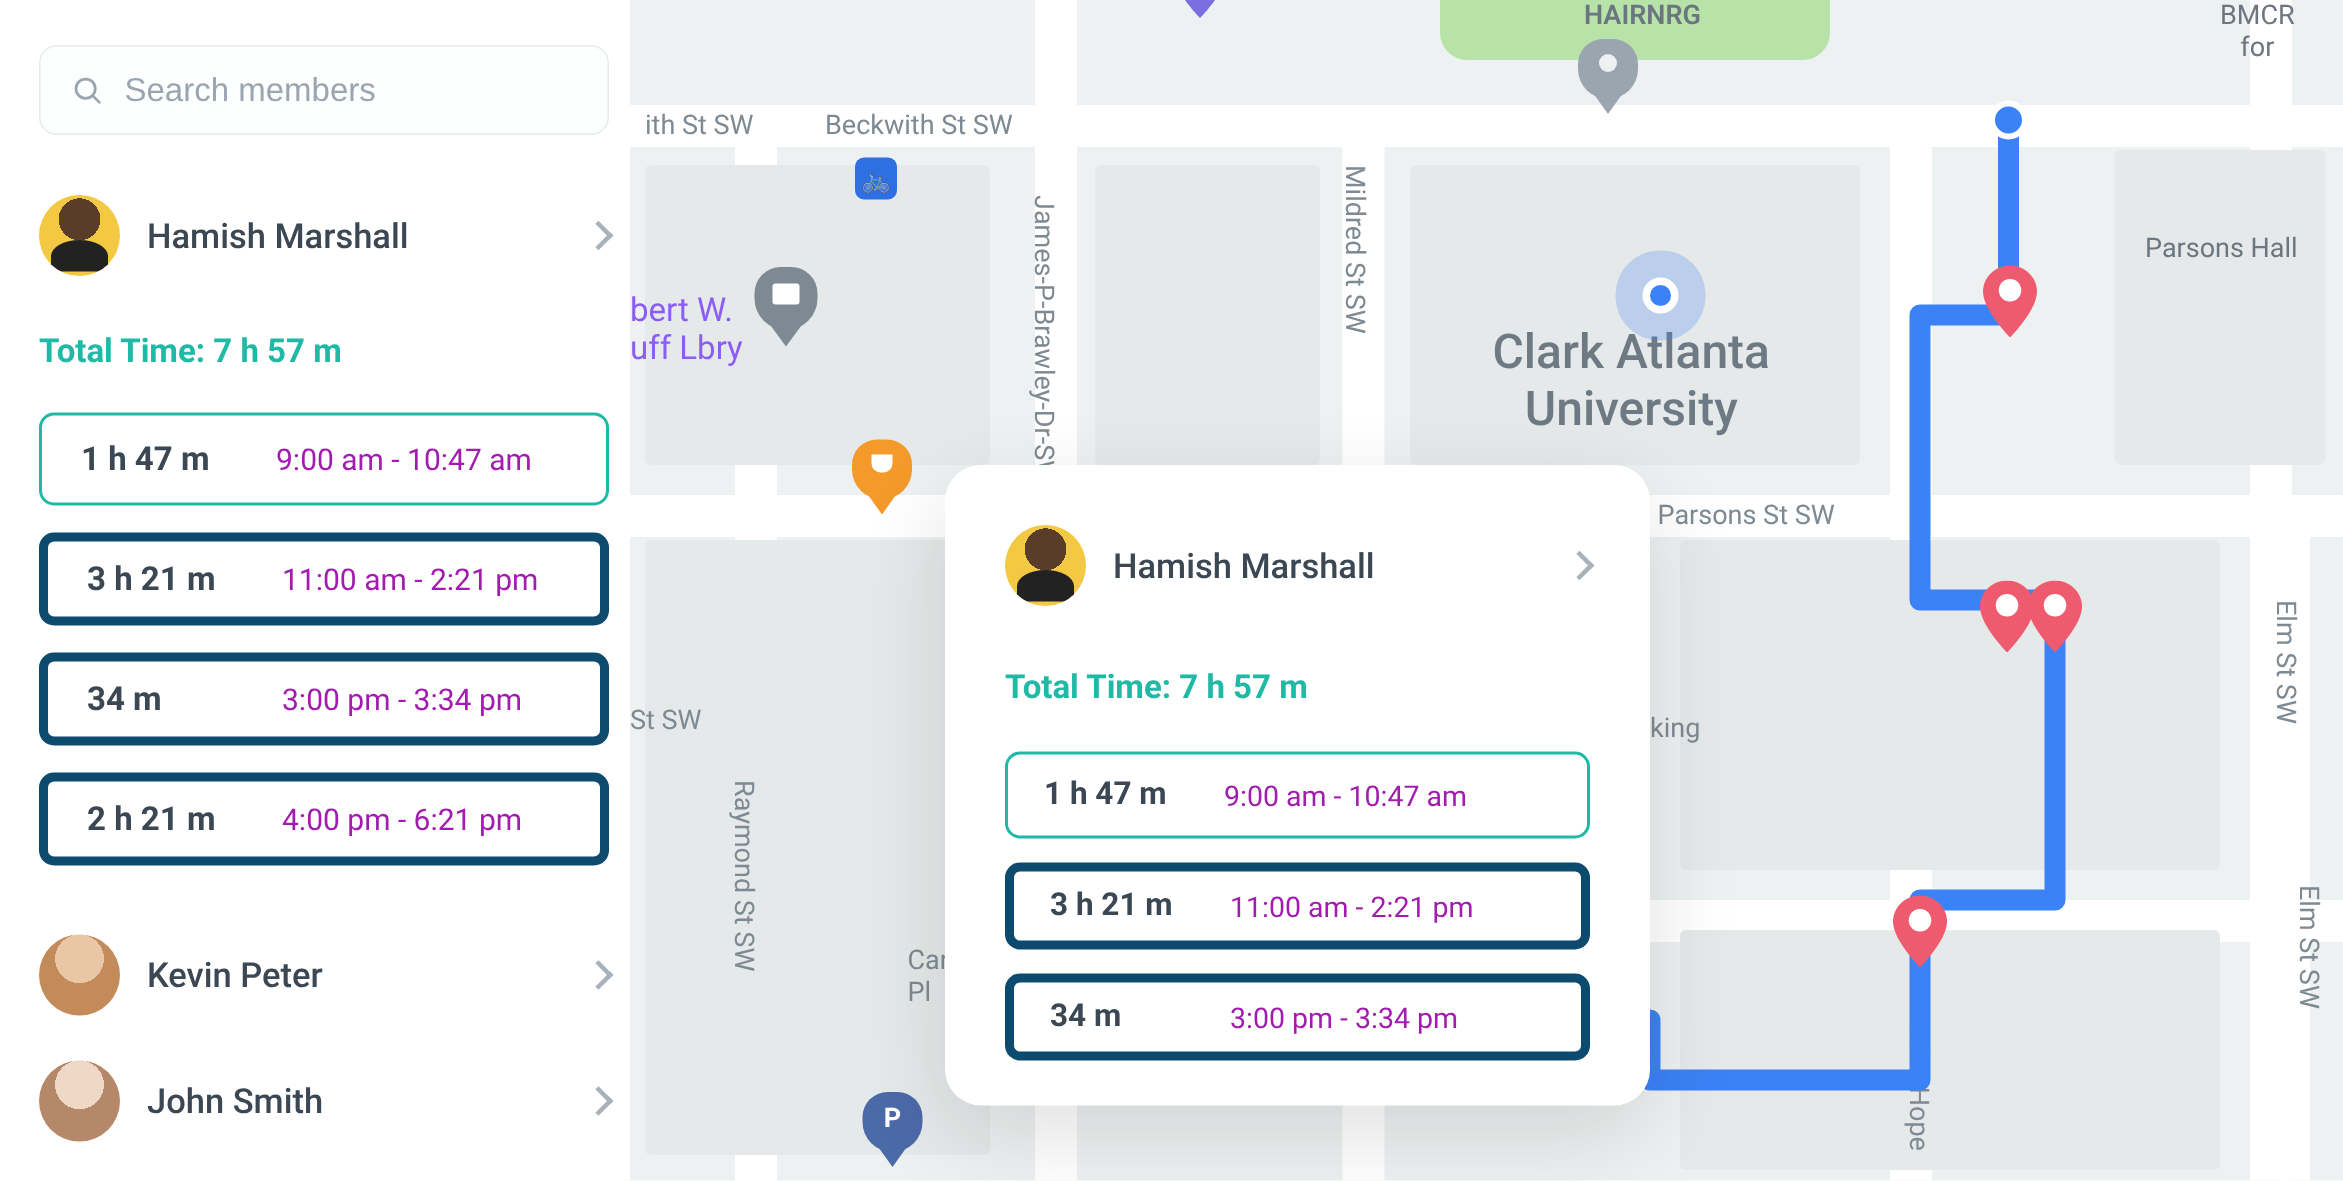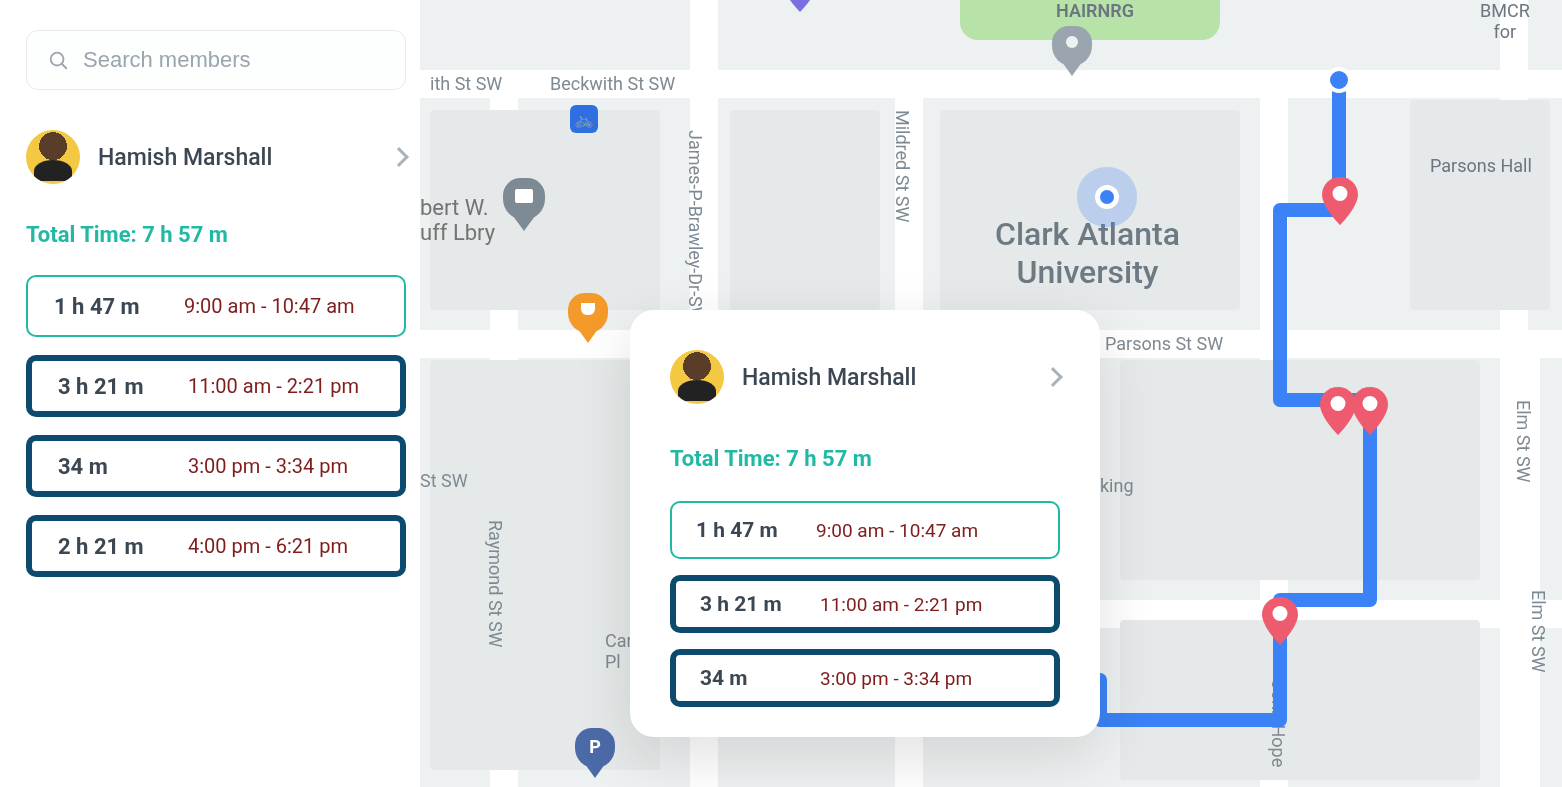--- a/index.html
+++ b/index.html
@@ -22,21 +22,21 @@
   .avatar.john  { background: radial-gradient(circle at 50% 30%, #efd9c6 0 35%, #b5886a 35% 100%); }
   .member-name { flex:1; font-size:23px; color:#3b4753; font-weight:500; }
   .chevron { width:14px; height:14px; border-right:3px solid #a9b2ba; border-bottom:3px solid #a9b2ba; transform:rotate(-45deg); }
 
   .total-time { margin-top:38px; font-size:22px; font-weight:700; color:#20b9a5; }
 
   .segments { margin-top:28px; display:flex; flex-direction:column; gap:18px; }
   .seg { height:62px; border:6px solid #0c4a6e; border-radius:10px; display:flex; align-items:center; padding:0 26px; cursor:pointer; background:#fff; }
   .seg.active { border:2px solid #20b9a5; }
   .seg .dur { width:130px; font-size:22px; font-weight:700; color:#3b4753; }
-  .seg .rng { font-size:20px; color:#7f1d1d; }
+  .seg .rng { font-size:20px; color:#a21caf; }
 
   .members-below { margin-top:46px; }
 
   
   .map { flex:1; position:relative; background:#eef1f1; }
   
   .road-h, .road-v { position:absolute; background:#ffffff; }
   .road-h { height:28px; left:0; right:0; }
   .road-v { width:28px; top:0; bottom:0; }
   .park { position:absolute; background:#b7e3a8; border-radius:18px; }
@@ -120,20 +120,32 @@
       <div class="seg">
         <span class="dur">34 m</span>
         <span class="rng">3:00 pm - 3:34 pm</span>
       </div>
       <div class="seg">
         <span class="dur">2 h 21 m</span>
         <span class="rng">4:00 pm - 6:21 pm</span>
       </div>
     </div>
 
+    <div class="members-below">
+      <div class="member-row">
+        <div class="avatar kevin"></div>
+        <div class="member-name">Kevin Peter</div>
+        <div class="chevron"></div>
+      </div>
+      <div class="member-row">
+        <div class="avatar john"></div>
+        <div class="member-name">John Smith</div>
+        <div class="chevron"></div>
+      </div>
+    </div>
   </aside>
 
   <div class="map">
 
     <div class="park" style="left:540px;top:-40px;width:260px;height:80px;"></div>
 
     <div class="road-h" style="top:70px"></div>
     <div class="road-h" style="top:330px"></div>
     <div class="road-h" style="top:600px;left:660px;"></div>
 
@@ -164,21 +176,21 @@
     <span class="map-label" style="left:848px;top:680px;writing-mode:vertical-rl">John Hope</span>
     <span class="map-label" style="left:185px;top:630px;white-space:pre">Care
 Pl</span>
     <span class="map-label" style="left:680px;top:475px">king</span>
     <span class="map-label" style="left:636px;top:0px;font-weight:600;color:#6b7680">HAIRNRG</span>
     <span class="map-label" style="left:1060px;top:0px;font-weight:400;color:#6b7680;white-space:pre;text-align:center">BMCR
 for</span>
     <span class="map-label" style="left:1010px;top:155px;color:#6b7680">Parsons Hall</span>
     <span class="map-label big" style="left:575px;top:215px;white-space:pre">Clark Atlanta
 University</span>
-    <span class="map-label" style="left:0px;top:195px;color:#737373;white-space:pre;font-size:22px">bert W.
+    <span class="map-label" style="left:0px;top:195px;color:#8b5cf6;white-space:pre;font-size:22px">bert W.
 uff Lbry</span>
 
     <svg class="route" viewBox="0 0 1142 787" preserveAspectRatio="none">
       <polyline points="919,75 919,210 860,210 860,400 950,400 950,600 860,600 860,720 680,720 680,680" fill="none" stroke="#3b82f6" stroke-width="14" stroke-linecap="round" stroke-linejoin="round"></polyline>
       <circle cx="919" cy="80" r="11" fill="#3b82f6" stroke="#fff" stroke-width="4"></circle>
     </svg>
 
     <div class="bluedot" style="left:675px;top:185px"></div>
 
     <div class="pin" style="left:920px;top:225px">

